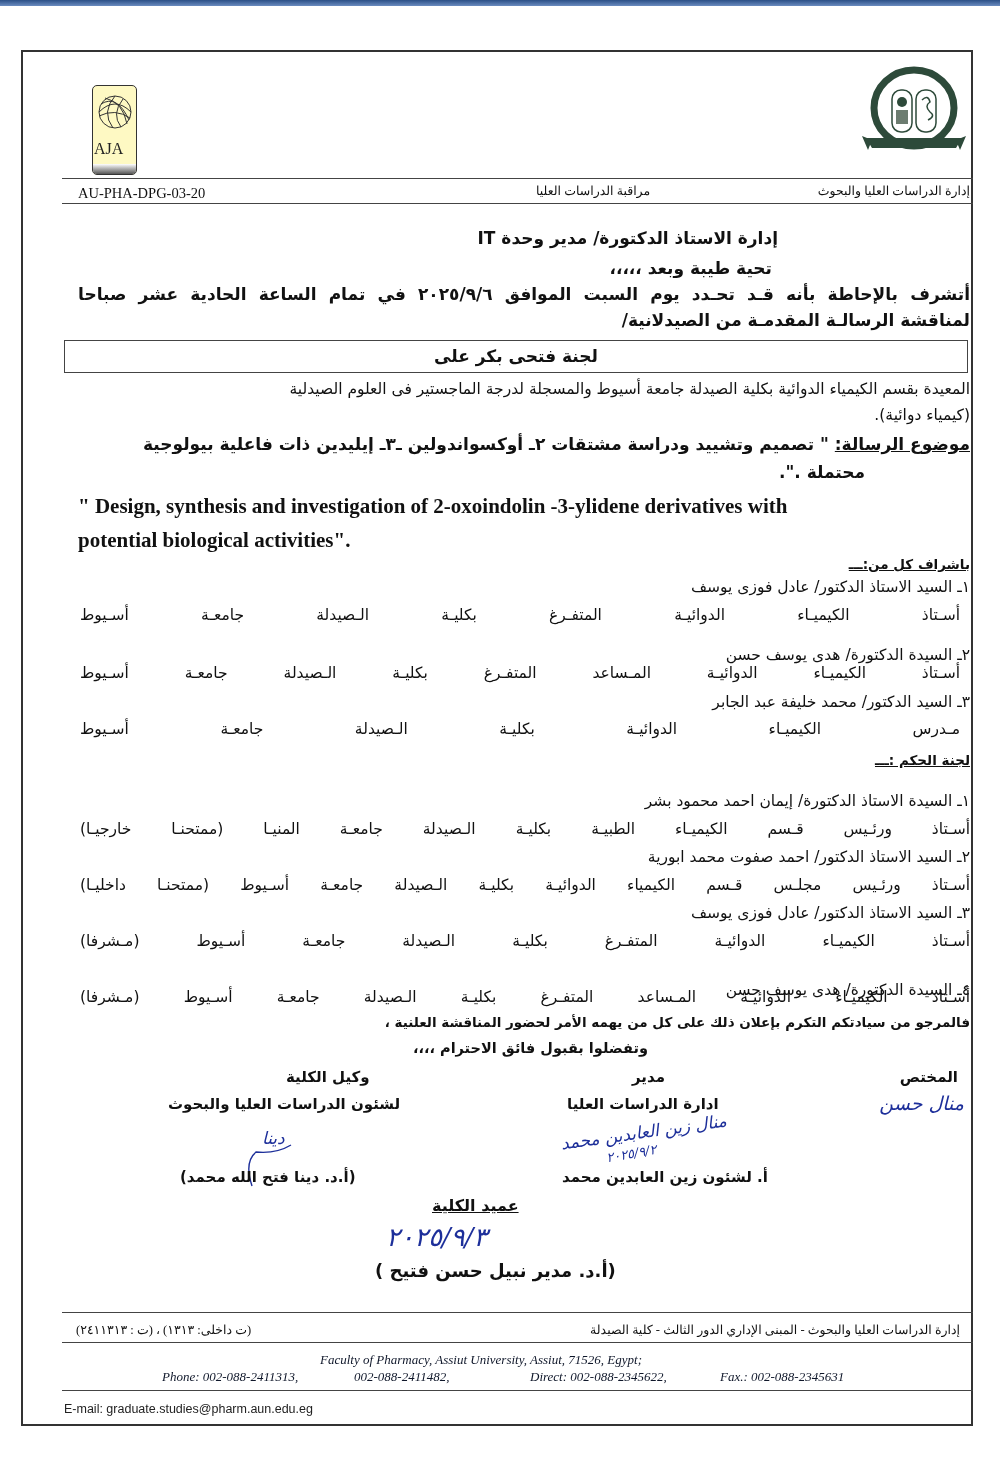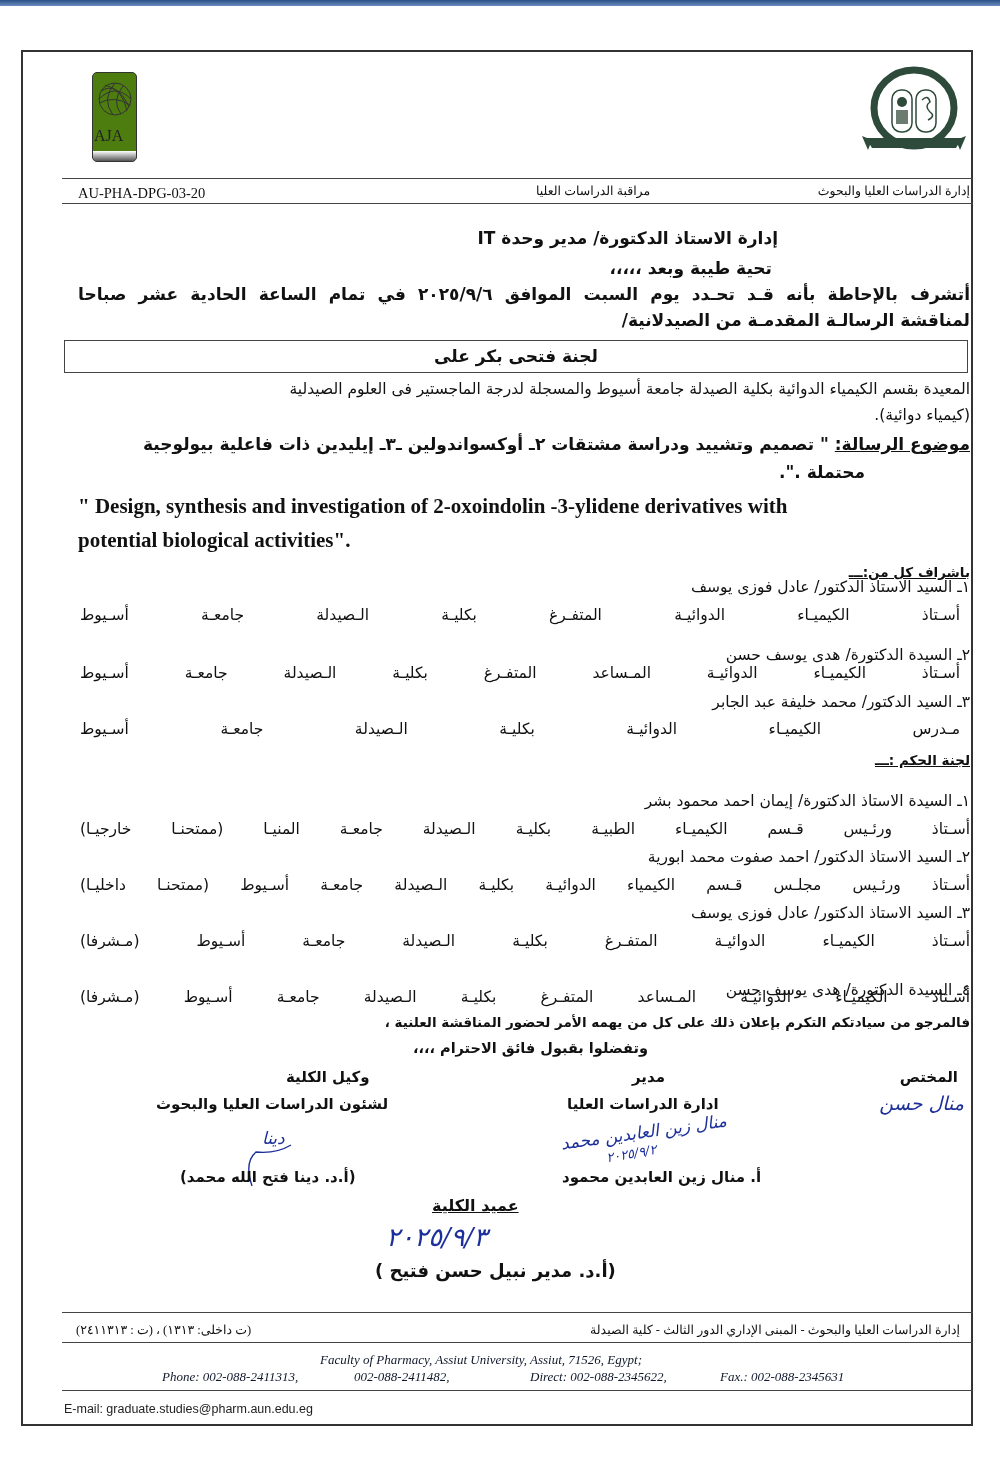--- a/index.html
+++ b/index.html
@@ -7,22 +7,22 @@
     width:1000px; height:1464px; background:#ffffff; position:relative; overflow:hidden;
     font-family:"DejaVu Sans", sans-serif; color:#111;
   }
   .topbar { position:absolute; left:0; top:0; width:1000px; height:6px;
     background:linear-gradient(#2b4f86,#6b8cc0); }
   .frame { position:absolute; left:21px; top:50px; width:952px; height:1376px;
     border:2px solid #333; box-sizing:border-box; }
   .abs { position:absolute; }
   .rtl { direction:rtl; unicode-bidi:embed; }
   .hline { position:absolute; height:0; border-top:1.5px solid #444; }
-  .aja-box { position:absolute; left:92px; top:72px; width:43px; height:88px;
-    border:1.5px solid #333; border-radius:5px; background:#4d7c0f; overflow:hidden; }
+  .aja-box { position:absolute; left:92px; top:85px; width:43px; height:88px;
+    border:1.5px solid #333; border-radius:5px; background:#fef9c3; overflow:hidden; }
   .aja-box .base { position:absolute; left:0; bottom:0; width:100%; height:10px;
     background:linear-gradient(#fff,#555); }
   .aja-box .txt { position:absolute; left:1px; top:54px; font-family:"Liberation Serif", serif;
     font-size:16px; color:#222; letter-spacing:0; }
   .uni-logo { position:absolute; left:858px; top:66px; width:112px; height:90px; }
 
   .hdr-right { right:30px; top:183px; font-family:"Liberation Serif", serif; font-size:12.5px; }
   .hdr-mid { left:536px; top:183px; font-family:"Liberation Serif", serif; font-size:12.5px; }
   .hdr-code { left:78px; top:185px; font-family:"Liberation Serif", serif; font-size:14.5px; }
 
@@ -95,21 +95,21 @@
 <div class="line rtl reg" style="right:30px; top:406px;">(كيمياء دوائية).</div>
 
 <div class="line rtl bold t18" style="right:30px; top:434px;">
   <span class="u">موضوع الرسالة:</span><span> " تصميم وتشييد ودراسة مشتقات ٢ـ أوكسواندولين ـ٣ـ إيليدين ذات فاعلية بيولوجية</span>
 </div>
 <div class="line rtl bold t18" style="right:135px; top:462px;">محتملة .".</div>
 
 <div class="line abs en-title" style="top:494px;">" Design, synthesis and investigation of 2-oxoindolin -3-ylidene derivatives with</div>
 <div class="line abs en-title" style="top:528px;">potential biological activities".</div>
 
-<div class="line rtl bold u" style="right:30px; top:556px; font-size:13.5px;margin-top:8px;">باشراف كل من:ـــ</div>
+<div class="line rtl bold u" style="right:30px; top:556px; font-size:13.5px;">باشراف كل من:ـــ</div>
 
 <div class="line rtl reg" style="right:30px; top:578px;">١ـ السيد الاستاذ الدكتور/ عادل فوزى يوسف</div>
 <div class="line rtl reg" style="right:40px; top:606px; width:880px; text-align:justify; text-align-last:justify;">أسـتاذ الكيميـاء الدوائيـة المتفـرغ بكليـة الـصيدلة جامعـة أسـيوط</div>
 <div class="line rtl reg" style="right:30px; top:637px;margin-top:9px;">٢ـ السيدة الدكتورة/ هدى يوسف حسن</div>
 <div class="line rtl reg" style="right:40px; top:664px; width:880px; text-align:justify; text-align-last:justify;">أسـتاذ الكيميـاء الدوائيـة المـساعد المتفـرغ بكليـة الـصيدلة جامعـة أسـيوط</div>
 <div class="line rtl reg" style="right:30px; top:693px;">٣ـ السيد الدكتور/ محمد خليفة عبد الجابر</div>
 <div class="line rtl reg" style="right:40px; top:720px; width:880px; text-align:justify; text-align-last:justify;">مـدرس الكيميـاء الدوائيـة بكليـة الـصيدلة جامعـة أسـيوط</div>
 
 <div class="line rtl bold u" style="right:30px; top:752px; font-size:13.5px;">لجنة الحكم :ـــ</div>
 
@@ -125,24 +125,24 @@
 <div class="line rtl bold" style="right:30px; top:1014px; font-size:13.5px;">فالمرجو من سيادتكم التكرم بإعلان ذلك على كل من يهمه الأمر لحضور المناقشة العلنية ،</div>
 <div class="line rtl bold" style="right:352px; top:1040px; font-size:14.5px;">وتفضلوا بقبول فائق الاحترام ،،،،</div>
 
 <div class="line rtl bold" style="right:42px; top:1068px; font-size:15px;">المختص</div>
 <div class="line rtl sig" style="right:36px; top:1092px; font-size:19px;">منال حسن</div>
 
 <div class="line rtl bold" style="left:632px; top:1068px; font-size:15px;">مدير</div>
 <div class="line rtl bold" style="left:567px; top:1095px; font-size:15px;">ادارة الدراسات العليا</div>
 <div class="line rtl sig" style="left:560px; top:1122px; font-size:17px; transform:rotate(-8deg);">منال زين العابدين محمد</div>
 <div class="line sig" style="left:606px; top:1146px; font-size:13px; transform:rotate(-10deg);">٢٠٢٥/٩/٢</div>
-<div class="line rtl bold" style="left:562px; top:1168px; font-size:15px;">أ. منال زين العابدين محمود</div>
+<div class="line rtl bold" style="left:562px; top:1168px; font-size:15px;">أ. لشئون زين العابدين محمد</div>
 
 <div class="line rtl bold" style="left:286px; top:1068px; font-size:15px;">وكيل الكلية</div>
-<div class="line rtl bold" style="left:156px; top:1095px; font-size:15px;">لشئون الدراسات العليا والبحوث</div>
+<div class="line rtl bold" style="left:168px; top:1095px; font-size:15px;">لشئون الدراسات العليا والبحوث</div>
 <div class="line rtl sig" style="left:262px; top:1128px; font-size:17px;">دينا</div>
 <svg class="abs" style="left:236px; top:1140px;" width="60" height="50" viewBox="0 0 60 50">
   <path d="M55 5 Q40 14 20 12 Q8 22 16 46" fill="none" stroke="#1d2f9a" stroke-width="1.4"></path>
 </svg>
 <div class="line rtl bold" style="left:180px; top:1168px; font-size:15px;">(أ.د. دينا فتح الله محمد)</div>
 
 <div class="line rtl bold u" style="left:432px; top:1196px; font-size:16px;">عميد الكلية</div>
 <div class="line sig" style="left:386px; top:1222px; font-size:26px; letter-spacing:6px;">٢٠٢٥/٩/٣</div>
 <div class="line rtl bold" style="left:375px; top:1260px; font-size:18px;">(أ.د. مدير نبيل حسن فتيح )</div>
 

